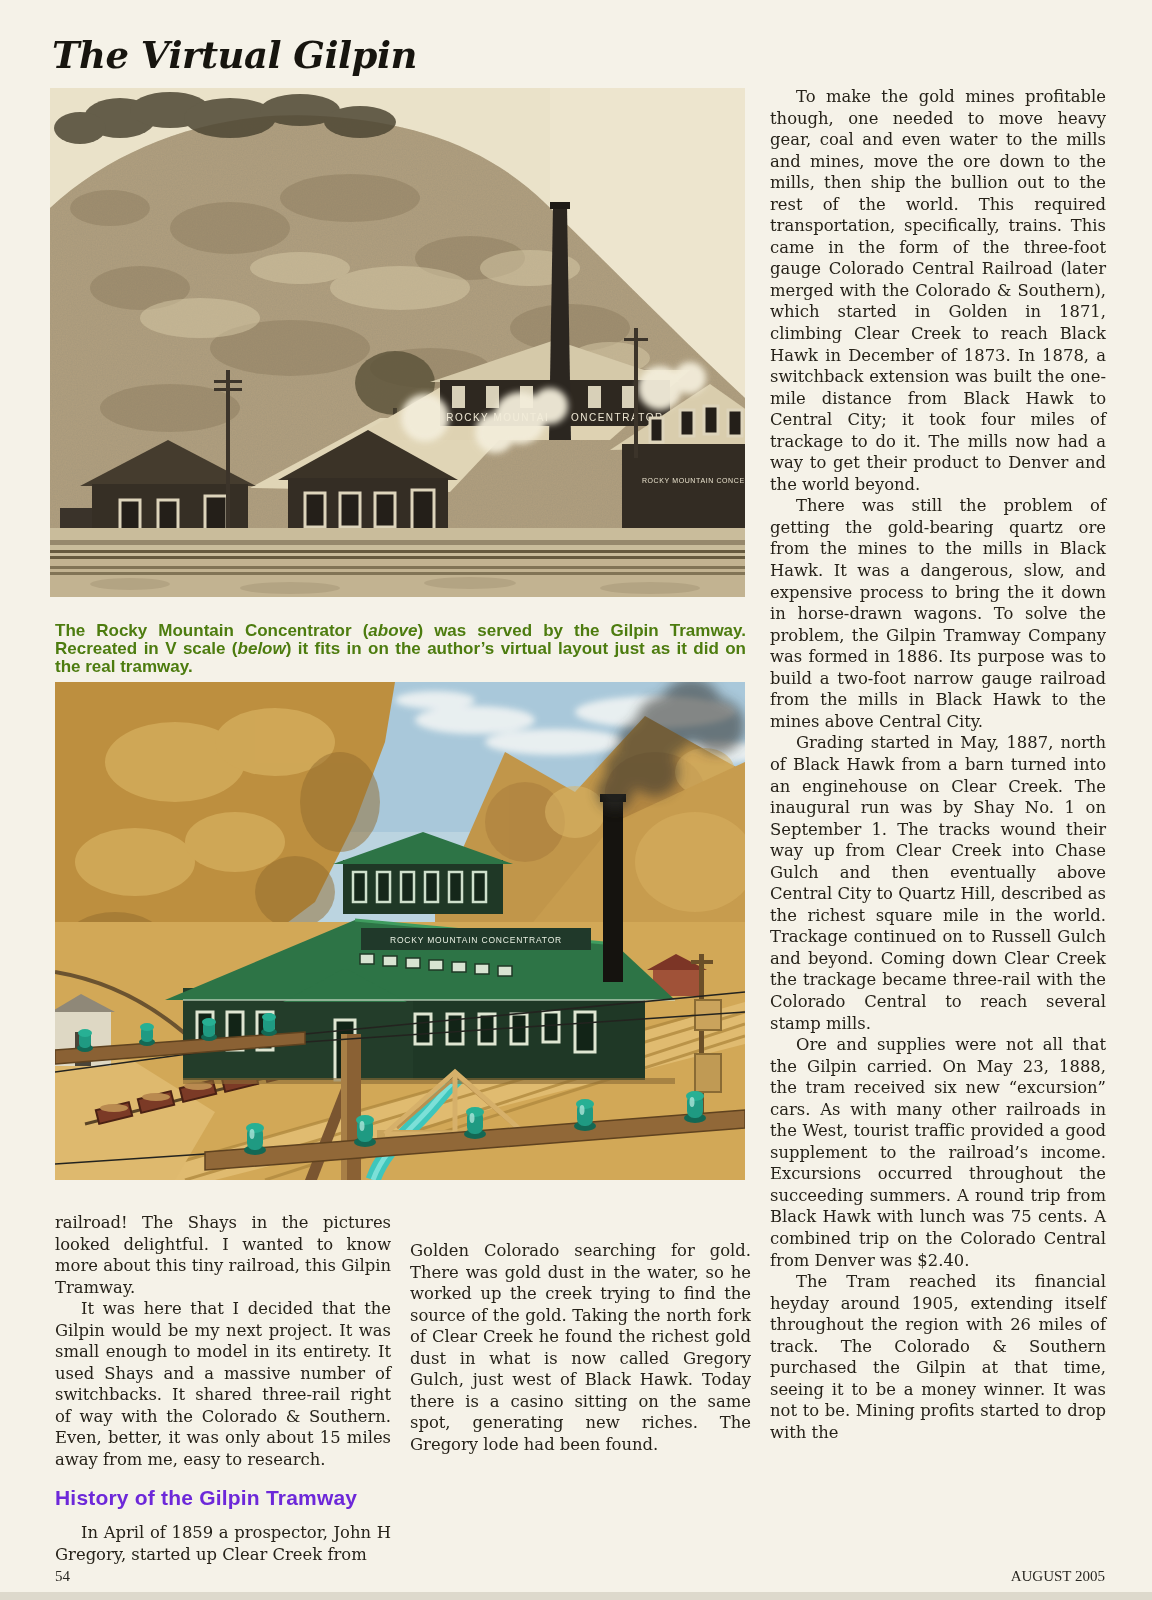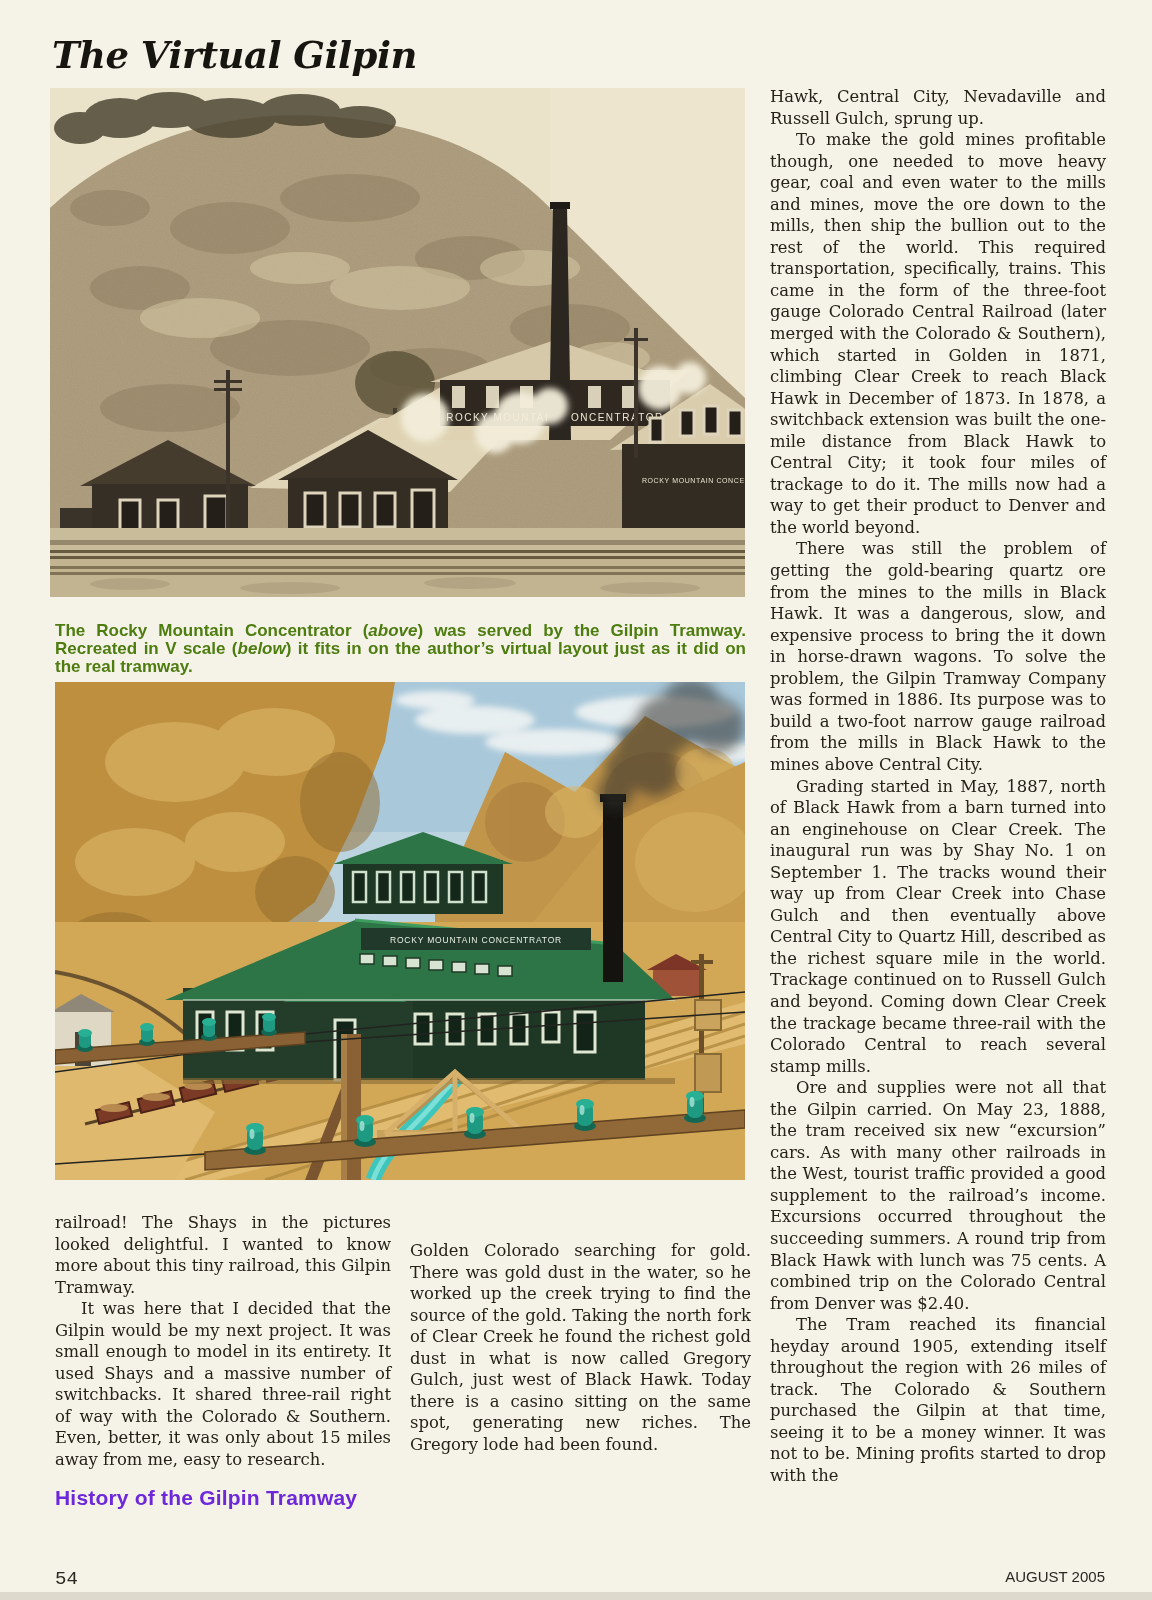--- a/index.html
+++ b/index.html
@@ -23,23 +23,23 @@
   .bodycol{position:absolute;font-size:16.4px;line-height:21.55px;text-align:justify;color:#262219;}
   .bodycol p{margin:0;text-indent:26px;}
   .bodycol p.cont{text-indent:0;}
   .col-left{left:55px;top:1212px;width:336px;}
   .col-mid{left:410px;top:1240px;width:341px;}
   .col-right{left:770px;top:86px;width:336px;}
 
   .section-heading{font-family:"Liberation Sans",sans-serif;font-weight:bold;font-size:21px;
                    color:#6d28d9;margin:16px 0 14px 0;letter-spacing:0.2px;}
 
-  .footer-num{position:absolute;left:55px;top:1568px;font-family:Liberation Mono, monospace;
-              font-size:19px;color:#2a2822;}
-  .footer-issue{position:absolute;right:47px;top:1568px;font-family:Liberation Sans, sans-serif;
+  .footer-num{position:absolute;left:55px;top:1568px;font-family:Liberation Serif, serif;
+              font-size:15px;color:#2a2822;}
+  .footer-issue{position:absolute;right:47px;top:1568px;font-family:Liberation Serif, serif;
               font-size:15px;color:#2a2822;}
 </style>
 </head>
 <body>
 
 <div class="page">
 
   <h1 class="title">The Virtual Gilpin</h1>
 
   <div class="photo photo-top">
@@ -413,28 +413,28 @@
             <ellipse cx="-3" cy="8" rx="2.5" ry="5" fill="#bfeee4" opacity="0.7"></ellipse>
           </g>
       </g>
     </svg>
   </div>
 
   <div class="bodycol col-left">
     <p class="cont">railroad! The Shays in the pictures looked delightful. I wanted to know more about this tiny railroad, this Gilpin Tramway.</p>
     <p>It was here that I decided that the Gilpin would be my next project. It was small enough to model in its entirety. It used Shays and a massive number of switchbacks. It shared three-rail right of way with the Colorado &amp; Southern. Even, better, it was only about 15 miles away from me, easy to research.</p>
     <h2 class="section-heading">History of the Gilpin Tramway</h2>
+    <p>In April of 1859 a prospector, John H Gregory, started up Clear Creek from</p>
   </div>
 
   <div class="bodycol col-mid">
     <p class="cont">Golden Colorado searching for gold. There was gold dust in the water, so he worked up the creek trying to find the source of the gold. Taking the north fork of Clear Creek he found the richest gold dust in what is now called Gregory Gulch, just west of Black Hawk. Today there is a casino sitting on the same spot, generating new riches. The Gregory lode had been found.</p>
   </div>
 
   <div class="bodycol col-right">
-    <p class="cont">Hawk, Central City, Nevadaville and Russell Gulch, sprung up.</p>
     <p>To make the gold mines profitable though, one needed to move heavy gear, coal and even water to the mills and mines, move the ore down to the mills, then ship the bullion out to the rest of the world. This required transportation, specifically, trains. This came in the form of the three-foot gauge Colorado Central Railroad (later merged with the Colorado &amp; Southern), which started in Golden in 1871, climbing Clear Creek to reach Black Hawk in December of 1873. In 1878, a switchback extension was built the one-mile distance from Black Hawk to Central City; it took four miles of trackage to do it. The mills now had a way to get their product to Denver and the world beyond.</p>
     <p>There was still the problem of getting the gold-bearing quartz ore from the mines to the mills in Black Hawk. It was a dangerous, slow, and expensive process to bring the it down in horse-drawn wagons. To solve the problem, the Gilpin Tramway Company was formed in 1886. Its purpose was to build a two-foot narrow gauge railroad from the mills in Black Hawk to the mines above Central City.</p>
     <p>Grading started in May, 1887, north of Black Hawk from a barn turned into an enginehouse on Clear Creek. The inaugural run was by Shay No. 1 on September 1. The tracks wound their way up from Clear Creek into Chase Gulch and then eventually above Central City to Quartz Hill, described as the richest square mile in the world. Trackage continued on to Russell Gulch and beyond. Coming down Clear Creek the trackage became three-rail with the Colorado Central to reach several stamp mills.</p>
     <p>Ore and supplies were not all that the Gilpin carried. On May 23, 1888, the tram received six new “excursion” cars. As with many other railroads in the West, tourist traffic provided a good supplement to the railroad’s income. Excursions occurred throughout the succeeding summers. A round trip from Black Hawk with lunch was 75 cents. A combined trip on the Colorado Central from Denver was $2.40.</p>
     <p>The Tram reached its financial heyday around 1905, extending itself throughout the region with 26 miles of track. The Colorado &amp; Southern purchased the Gilpin at that time, seeing it to be a money winner. It was not to be. Mining profits started to drop with the</p>
   </div>
 
   <div class="footer-num">54</div>
   <div class="footer-issue">AUGUST 2005</div>
 

